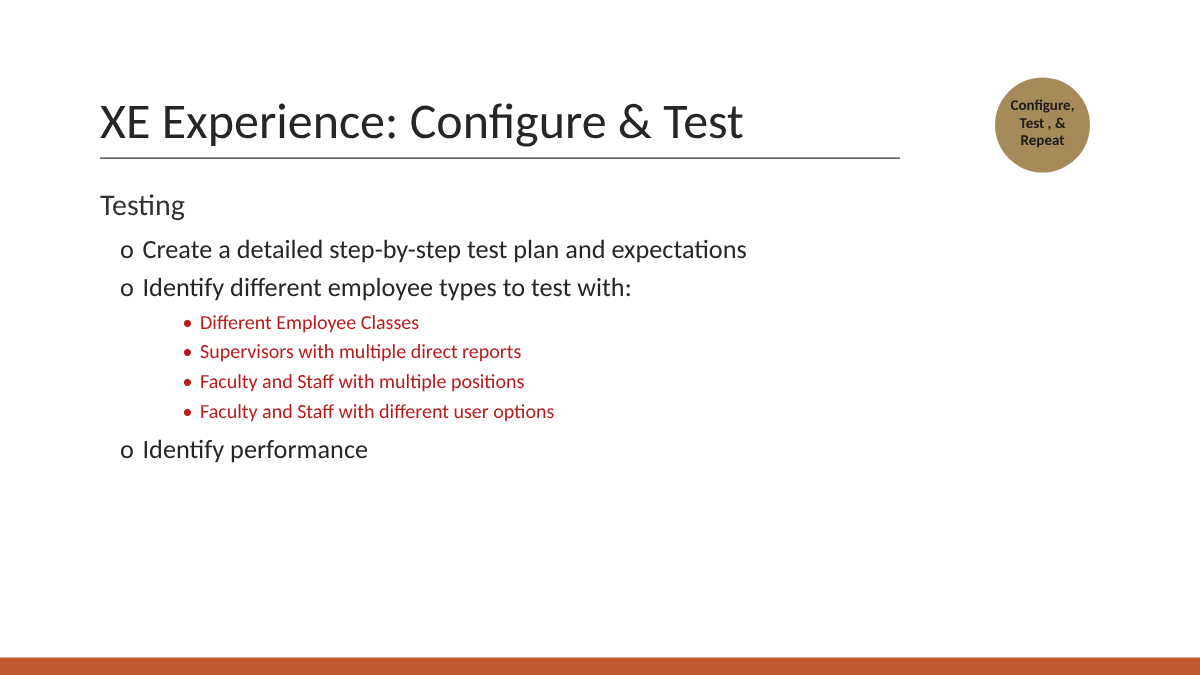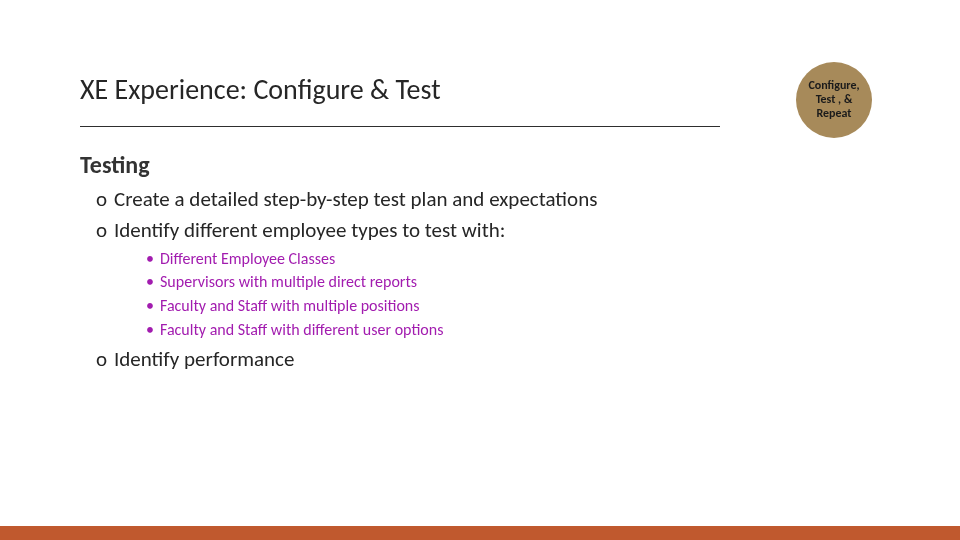--- a/index.html
+++ b/index.html
@@ -16,57 +16,57 @@
     position: relative;
     width: 960px;
     height: 540px;
     box-sizing: border-box;
   }
   .title {
     position: absolute;
     left: 80px;
     top: 72px;
     font-family: "Calibri Light", Calibri, "Segoe UI Light", Arial, sans-serif;
-    font-size: 28px;
+    font-size: 40px;
     font-weight: 400;
     color: #262626;
   }
   .title-rule {
     position: absolute;
     left: 80px;
     top: 126px;
     width: 640px;
     height: 0;
     border-top: 1.5px solid #2e2e2e;
   }
   .subheading {
     position: absolute;
     left: 80px;
     top: 150px;
     font-size: 24px;
-    font-weight: 700;
+    font-weight: 400;
     color: #333;
   }
   .content {
     position: absolute;
     left: 96px;
     top: 186px;
     right: 80px;
     font-size: 21px;
     color: #262626;
   }
   .o-item {
     margin: 0 0 4px 0;
     line-height: 1.28;
   }
   .o-item .mk { display:inline-block; width: 18px; }
   .sublist {
     margin: 1px 0 6px 50px;
     font-size: 16px;
-    color: #a21caf;
+    color: #b91c1c;
     line-height: 1.35;
   }
   .sublist .sub {
     margin: 0 0 2px 0;
   }
   .sublist .dot {
     display: inline-block;
     width: 14px;
   }
   .badge {

